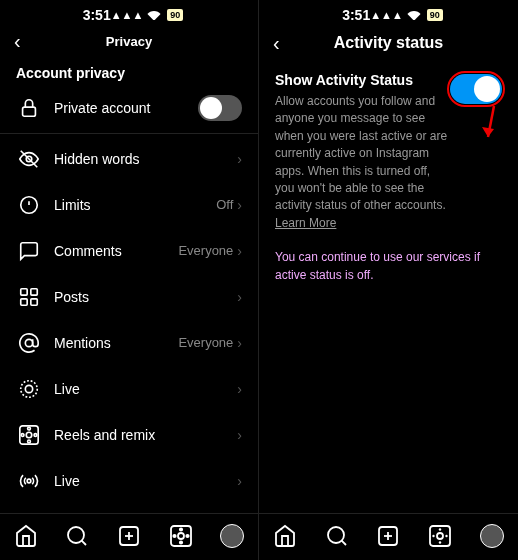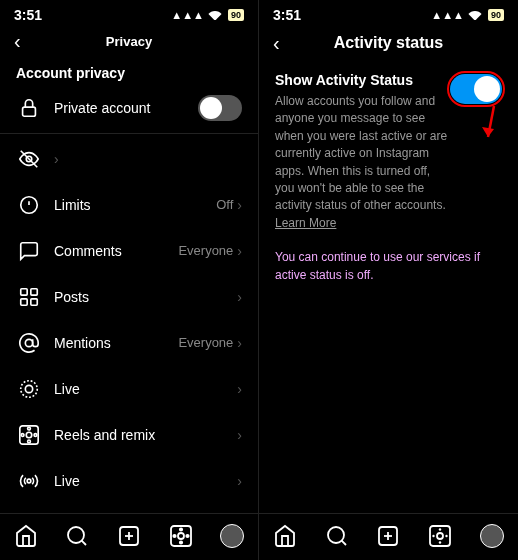--- a/index.html
+++ b/index.html
@@ -16,26 +16,27 @@
       width: 259px;
       height: 560px;
       background: #000;
       display: flex;
       flex-direction: column;
       overflow: hidden;
       border-right: 0.5px solid #222;
     }
     .status-bar {
       display: flex;
-      justify-content: space-between;
+      justify-content: center;
       align-items: center;
       padding: 6px 14px 4px;
       font-size: 13px;
       font-weight: 600;
       height: 28px;
+      margin-left: 8px;
     }
     .status-bar .time { font-weight: 700; font-size: 14px; }
     .status-icons { display: flex; align-items: center; gap: 4px; font-size: 11px; }
     .battery-box {
       background: #fef9c3;
       color: #000;
       font-size: 9px;
       font-weight: 700;
       padding: 1px 3px;
       border-radius: 2px;
@@ -271,20 +272,21 @@
 
 
     <div class="menu-item">
       <div class="menu-icon">
         <svg viewBox="0 0 24 24">
             <circle cx="12" cy="12" r="3"></circle>
             <path d="M2 12s3.6-7 10-7 10 7 10 7-3.6 7-10 7S2 12 2 12z"></path>
             <line x1="3" y1="3" x2="21" y2="21"></line>
           </svg>
       </div>
+      <span class="menu-label">Hidden words</span>
       <div class="menu-right">
         <span class="chevron">›</span>
       </div>
     </div>
 
     <div class="menu-item">
       <div class="menu-icon">
         <svg viewBox="0 0 24 24">
             <circle cx="12" cy="12" r="9"></circle>
             <line x1="12" y1="8" x2="12" y2="12"></line>

